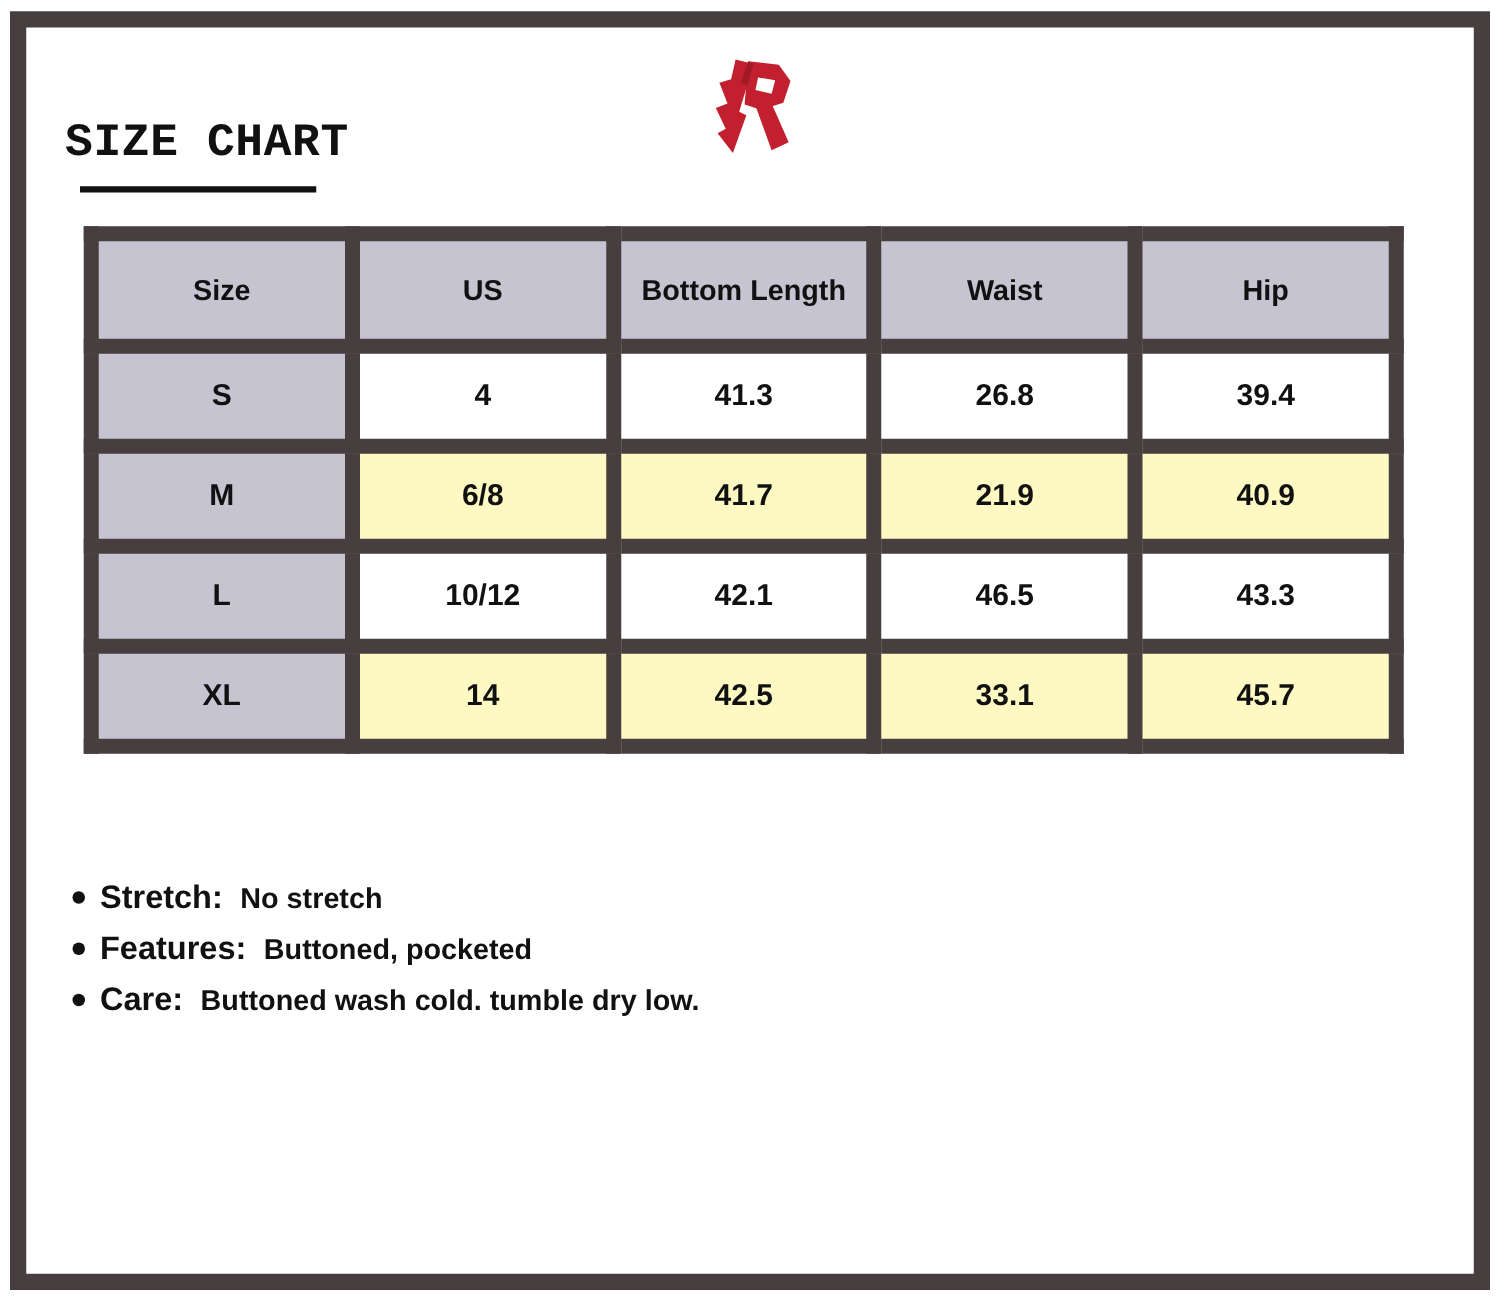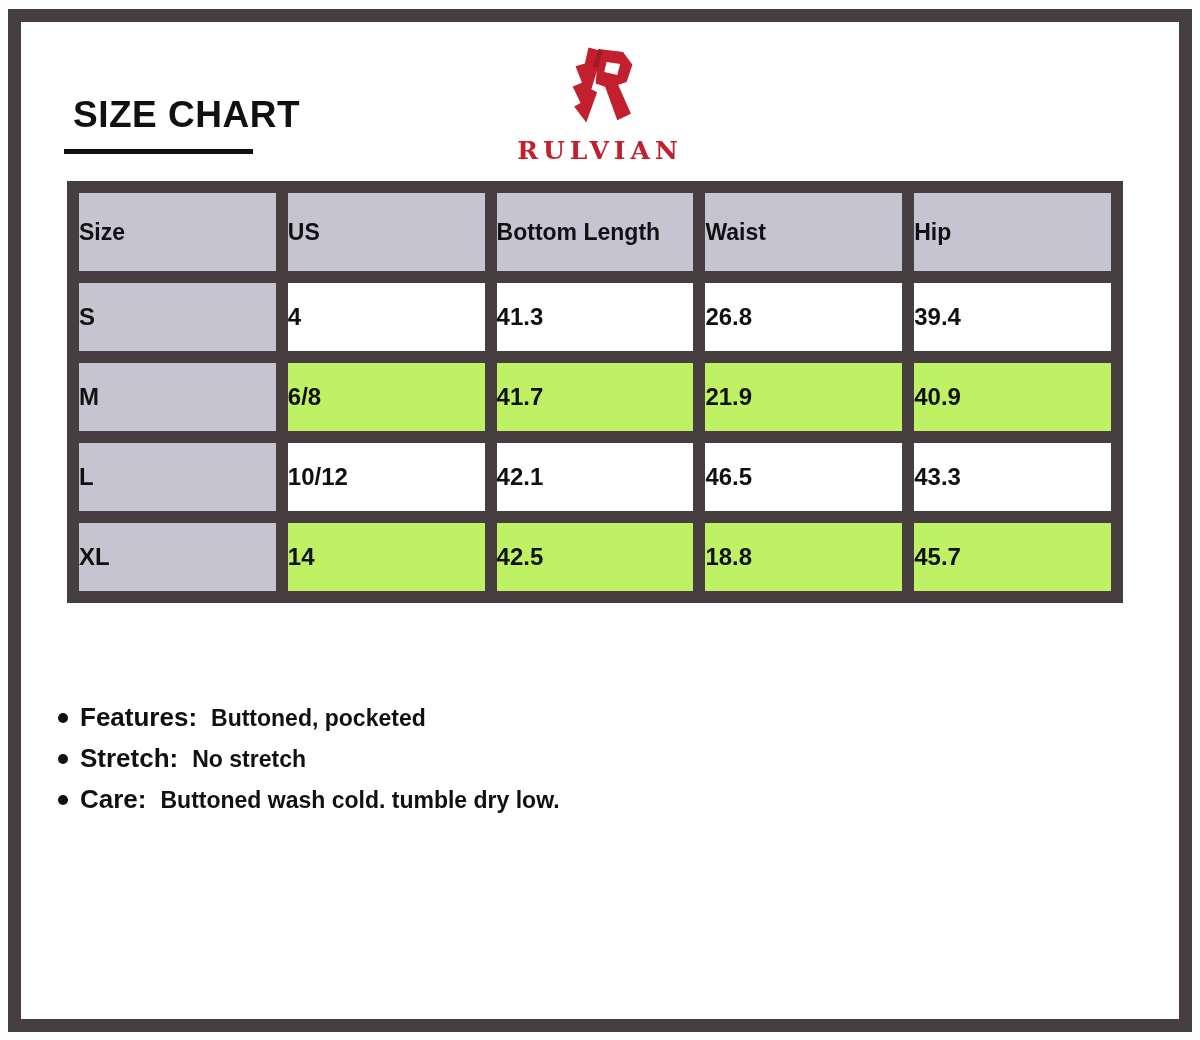--- a/index.html
+++ b/index.html
@@ -17,25 +17,26 @@
   .frame {
     position: absolute;
     left: 8px; top: 9px; right: 8px; bottom: 8px;
     border: 13px solid #473F3F;
     pointer-events: none;
   }
 
   
   .title {
     position: absolute;
-    left: 73px; top: 94px;
+    left: 52px; top: 94px;
     font-size: 37px;
     font-weight: bold;
     letter-spacing: 0.5px;
     color: #111111;
+    font-family: Liberation Mono, monospace;
   }
   .title-underline {
     position: absolute;
     left: 64px; top: 149px;
     width: 189px; height: 5px;
     background: #111111;
   }
 
   
   .brand {
@@ -60,39 +61,39 @@
   
   .size-table {
     position: absolute;
     left: 67px; top: 181px;
     width: 1056px;
     border-collapse: collapse;
     table-layout: fixed;
   }
   .size-table th, .size-table td {
     border: 12px solid #473F3F;
-    text-align: left;
+    text-align: center;
     vertical-align: middle;
     font-weight: bold;
   }
   .size-table thead th {
     height: 90px;
     background: #C6C4D0;
     font-size: 23px;
   }
   .size-table tbody th {
     background: #C6C4D0;
     font-size: 24px;
   }
   .size-table tbody td {
     height: 80px;
     background: #ffffff;
     font-size: 24px;
   }
-  .size-table tbody tr.alt td { background: #bef264; }
+  .size-table tbody tr.alt td { background: #fef9c3; }
 
   
   .details {
     position: absolute;
     left: 58px; top: 704px;
     list-style: none;
   }
   .detail-item {
     display: flex;
     align-items: baseline;
@@ -135,21 +136,20 @@
       <path fill="#C2202F" d="M34,4 L54,9 L38,62 L46,66 L31,108 L14,86 L23,81 L12,58 L25,53 L16,30 L29,26 Z"></path>
 
       <path fill="#C2202F" d="M48,6 L82,10 L95,28 L87,52 L62,60 L44,54 Z"></path>
 
       <path fill="#ffffff" d="M59,24 L78,27 L74,42 L56,38 Z"></path>
 
       <path fill="#C2202F" d="M57,58 L74,53 L93,96 L74,105 Z"></path>
 
       <path fill="#A31A27" d="M48,6 L54,9 L47,33 L40,30 Z"></path>
     </svg>
-    <span class="brand-name">RULVIAN</span>
   </div>
 
   <table class="size-table">
     <thead>
       <tr>
         <th>Size</th>
         <th>US</th>
         <th>Bottom Length</th>
         <th>Waist</th>
         <th>Hip</th>
@@ -174,37 +174,37 @@
         <th>L</th>
         <td>10/12</td>
         <td>42.1</td>
         <td>46.5</td>
         <td>43.3</td>
       </tr>
       <tr class="alt">
         <th>XL</th>
         <td>14</td>
         <td>42.5</td>
-        <td>18.8</td>
+        <td>33.1</td>
         <td>45.7</td>
       </tr>
     </tbody>
   </table>
 
   <ul class="details">
+    <li class="detail-item">
+      <span class="dot"></span>
+      <span class="detail-label">Stretch:</span>
+      <span class="detail-value">No stretch</span>
+    </li>
     <li class="detail-item">
       <span class="dot"></span>
       <span class="detail-label">Features:</span>
       <span class="detail-value">Buttoned, pocketed</span>
     </li>
     <li class="detail-item">
       <span class="dot"></span>
-      <span class="detail-label">Stretch:</span>
-      <span class="detail-value">No stretch</span>
-    </li>
-    <li class="detail-item">
-      <span class="dot"></span>
       <span class="detail-label">Care:</span>
       <span class="detail-value">Buttoned wash cold. tumble dry low.</span>
     </li>
   </ul>
 
 </div>
 
 </body></html>

